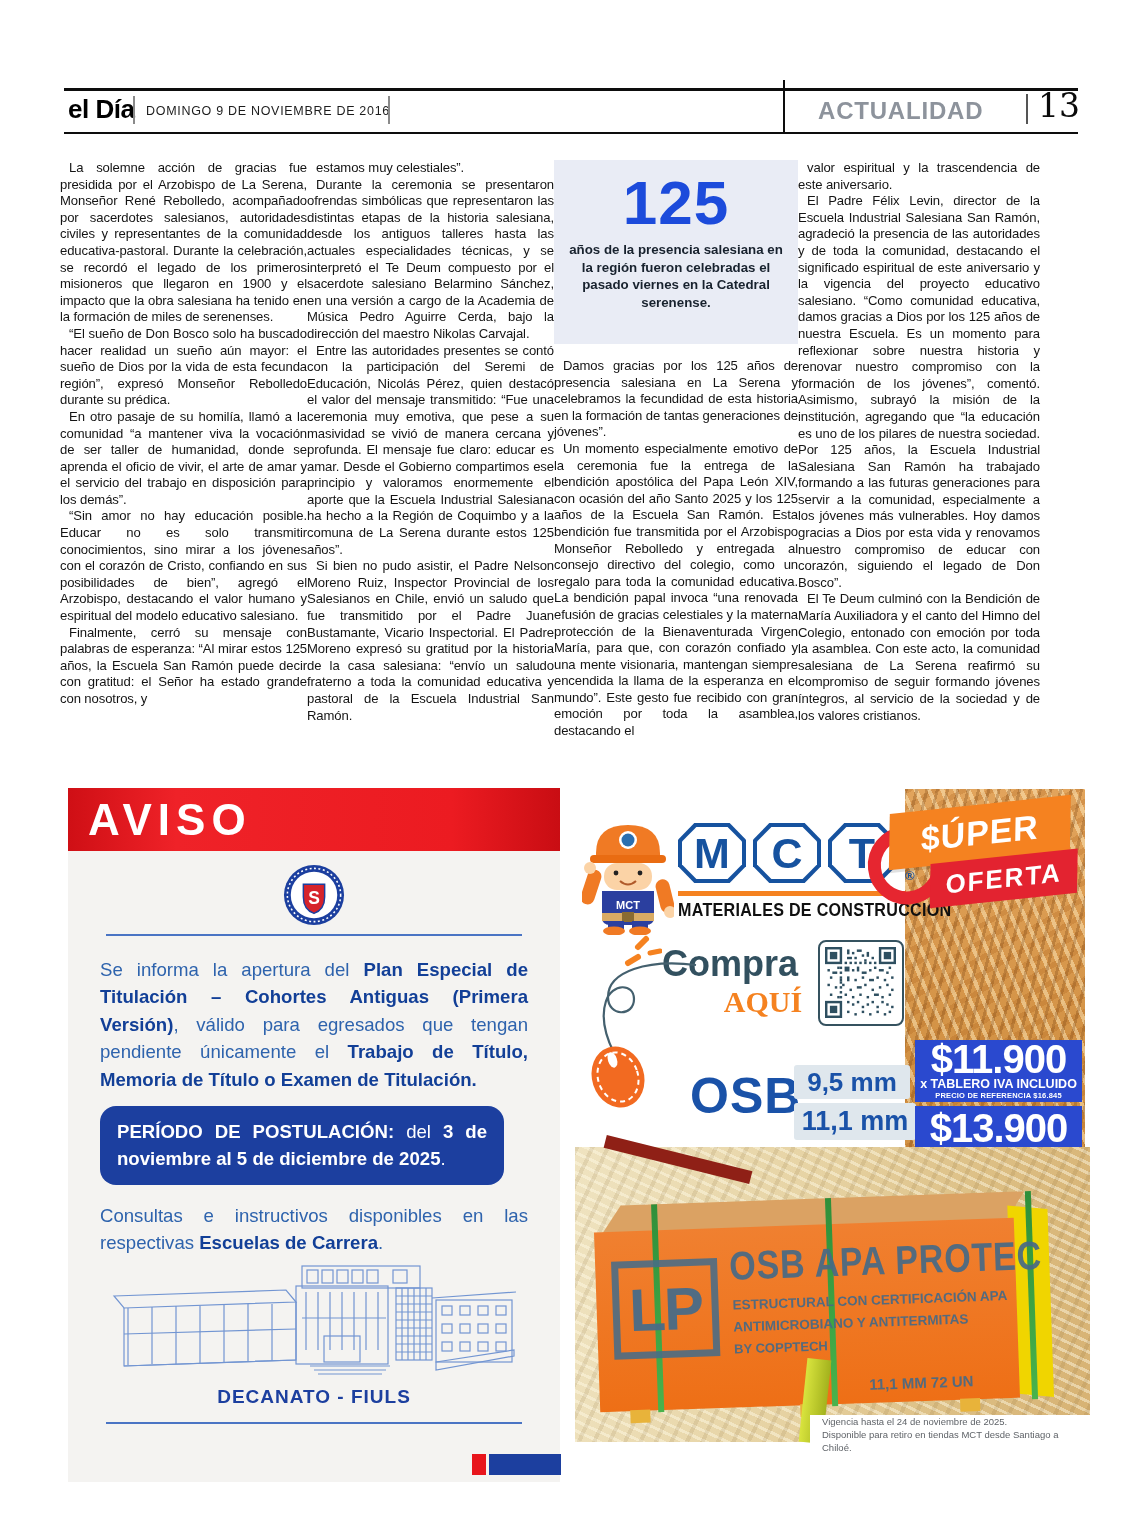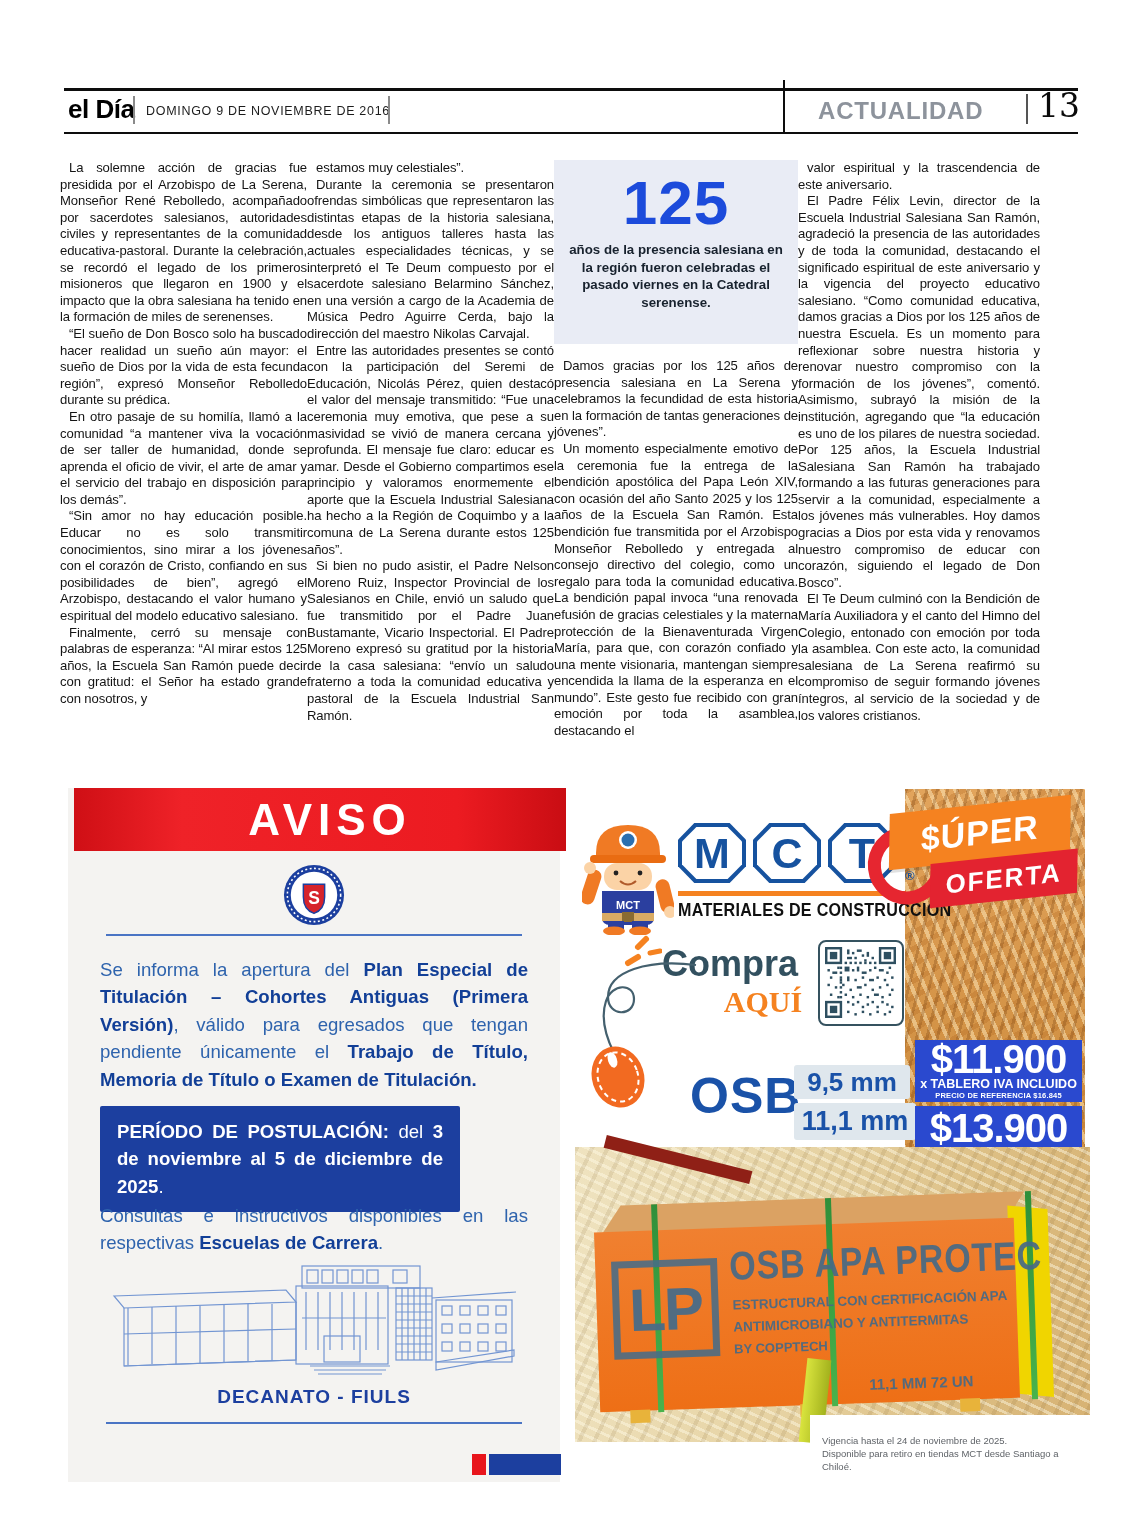--- a/index.html
+++ b/index.html
@@ -19,35 +19,35 @@
   .columns { left:60px; top:160px; width:1017px; display:grid;
              grid-template-columns:247px 247px 244px 242px; column-gap:0; }
   .col p { font-size:13.1px; line-height:16.6px; text-align:justify; text-indent:9px;
            color:#141414; hyphens:auto; letter-spacing:-0.1px; }
   .callout { width:100%; height:184px; background:#e9ecf5; margin-bottom:14px; padding-top:8px; }
   .callout-num { font-size:62px; line-height:70px; font-weight:800; color:#1c4bdb; text-align:center; letter-spacing:1px; }
   .callout-txt { font-size:13.3px; line-height:17.5px; font-weight:700; color:#18222e; text-align:center; padding:3px 15px 0; }
 
   
   .aviso { left:68px; top:788px; width:492px; height:694px; background:#f4f3f1; }
-  .av-banner { left:6px; top:0; width:100%; height:63px; line-height:63px; text-align:center;
+  .av-banner { left:0; top:0; width:100%; height:63px; line-height:63px; text-align:left;
                background:linear-gradient(90deg,#cf0f15,#ef2228 22%,#ec1b21 78%,#c90d13);
                color:#fff; font-size:44px; font-weight:800; letter-spacing:6px;padding-left:20px; }
   .av-logo-row { left:0; top:76px; width:100%; display:flex; justify-content:center; gap:13px; align-items:center; }
   .av-fac1 { font-size:13px; color:#2f66b0; }
   .av-fac2 { font-size:15px; font-weight:800; color:#17449c; }
   .av-uls-rule { width:170px; height:2px; background:#2f66b0; margin:3px 0; }
   .av-uls { font-size:12.5px; color:#17449c; letter-spacing:.2px; }
   .av-uls b { font-weight:800; }
   .av-chile { font-size:6px; color:#2f66b0; letter-spacing:1px; }
   .av-hr { height:1.5px; background:#4a74c4; }
   .av-body { left:32px; top:168px; width:428px; font-size:18.6px; line-height:27.4px;
              text-align:justify; color:#2e63ad; }
   .seg-b { font-weight:800; color:#123f97; }
-  .av-period { left:32px; top:318px; width:360px; background:#1c3f9f; border-radius:2px;
+  .av-period { left:32px; top:318px; width:404px; background:#1c3f9f; border-radius:16px;
                padding:12px 17px; font-size:18.6px; line-height:27.4px; color:#fff; text-align:justify; }
   .av-period .seg-b { color:#fff; }
   .av-consultas { left:32px; top:414px; width:428px; font-size:18.6px; line-height:27.4px;
                   text-align:justify; color:#2e63ad; }
   .av-caption { left:0; top:598px; width:100%; text-align:center; font-size:19px; font-weight:800;
                 color:#1c3f9f; letter-spacing:1px; }
   .av-blk-red { left:404px; top:666px; width:14px; height:21px; background:#e8151c; }
   .av-blk-blue { left:421px; top:666px; width:72px; height:21px; background:#1c3f9f; }
 
   
@@ -111,21 +111,21 @@
              color:rgba(72,108,136,.95); letter-spacing:-2px; }
   .lp-title { position:absolute; left:134px; top:16px; font-size:40px; font-weight:800; white-space:nowrap;
               color:rgba(70,105,133,.92); letter-spacing:1px; transform:scaleX(.85); transform-origin:left; }
   .lp-l1 { position:absolute; left:136px; top:70px; font-size:13.5px; font-weight:700; color:rgba(70,105,133,.92); }
   .lp-l2 { position:absolute; left:136px; top:92px; font-size:13.5px; font-weight:700; color:rgba(70,105,133,.92); }
   .lp-l3 { position:absolute; left:136px; top:114px; font-size:13px; font-weight:800; color:rgba(70,105,133,.92); }
   .lp-spec { position:absolute; right:46px; bottom:10px; font-size:15px; font-weight:800; color:rgba(70,105,133,.92); }
   .lp-foot { position:absolute; bottom:-12px; width:20px; height:13px; background:#e8b33a; }
   .lime { position:absolute; left:228px; top:212px; width:24px; height:84px; transform:rotate(6deg);
           background:linear-gradient(90deg,#d9e43e,#a3b21d); }
-  .fineprint { position:absolute; left:235px; top:268px; width:280px; height:40px; background:#fff; padding:19px 0 0 12px; }
+  .fineprint { position:absolute; left:235px; top:268px; width:280px; height:40px; background:#fff; padding:0 0 0 12px; }
   .fineprint div { font-size:9.5px; line-height:13px; color:#5f6368; }
 </style>
 </head>
 <body>
 
 <div class="page">
 
   <div class="abs hrule" style="left:64px;top:88px;width:1014px;height:3px;"></div>
   <div class="abs hrule" style="left:64px;top:132px;width:1014px;height:1.5px;"></div>
   <div class="abs masthead" style="left:68px;top:94px;">el Día</div>

